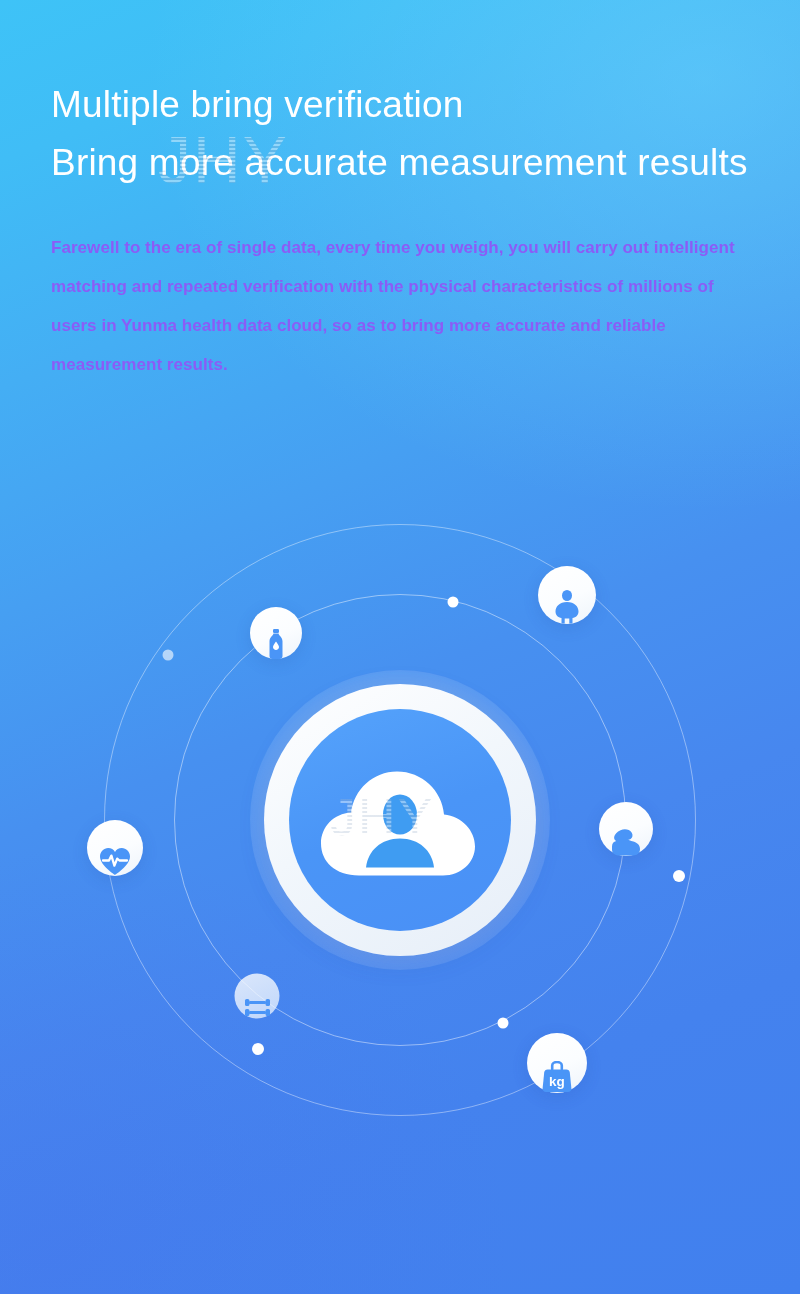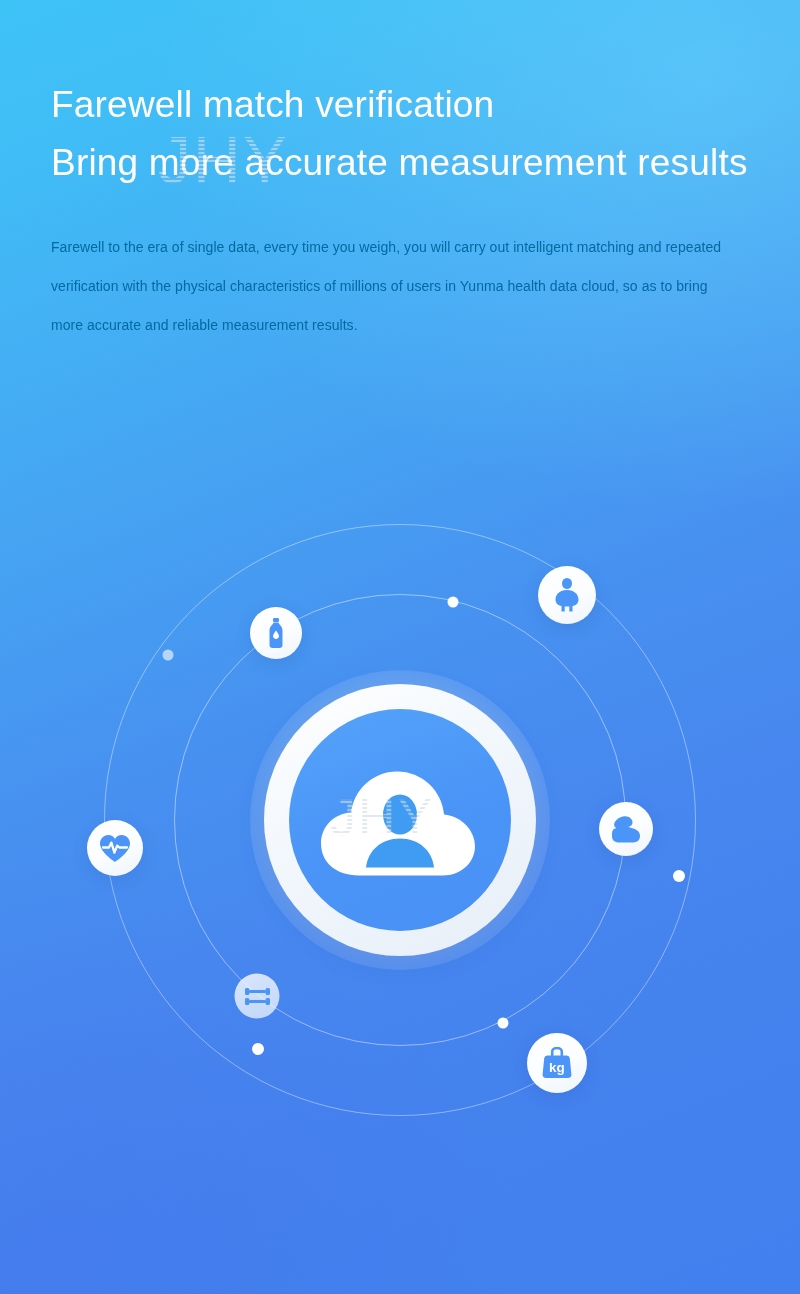--- a/index.html
+++ b/index.html
@@ -46,23 +46,23 @@
   .headline {
     color:#ffffff;
     font-size:37px;
     font-weight:400;
     line-height:58px;
     letter-spacing:0.2px;
     white-space:nowrap;
   }
   .paragraph {
     margin-top:36px;
-    color:#0369a1;
-    font-size:14px;
-    font-weight:400;
+    color:#8b5cf6;
+    font-size:17px;
+    font-weight:700;
     line-height:39px;
     width:690px;
     letter-spacing:0.05px;
   }
 
   
   .wm {
     position:absolute;
     font-weight:400;
     color:rgba(255,255,255,0.32);
@@ -144,21 +144,21 @@
     z-index:12;
   }
   .cloud-wrap svg { width:100%; height:100%; display:block; }
 
   
   .node {
     position:absolute;
     border-radius:50%;
     background:linear-gradient(155deg,#ffffff 0%,#fbfdff 55%,#eef4fb 100%);
     display:flex;
-    align-items:center;
+    align-items:flex-end;
     justify-content:center;
     transform:translate(-50%,-50%);
     box-shadow:0 4px 16px rgba(35,75,165,0.16);
     z-index:14;
   }
   .node svg { display:block; }
 
   .node-person { width:58px; height:58px; left:167px; top:-225px; }
   .node-bottle { width:52px; height:52px; left:-124px; top:-187px; }
   .node-heart  { width:56px; height:56px; left:-285px; top:28px; }
@@ -183,21 +183,21 @@
   .dot-c { width:11px; height:11px; left:-232px; top:-165px; opacity:0.60; }
   .dot-d { width:12px; height:12px; left:-142px; top:229px;  }
   .dot-e { width:11px; height:11px; left:103px;  top:203px;  }
 </style>
 </head>
 <body>
 
 <div class="bg-sheen"></div>
 
 <div class="copy">
-  <div class="headline">Farewell match verification</div>
+  <div class="headline">Multiple bring verification</div>
   <div class="headline">Bring more accurate measurement results</div>
   <div class="paragraph">Farewell to the era of single data, every time you weigh, you will carry out intelligent matching and repeated verification with the physical characteristics of millions of users in Yunma health data cloud, so as to bring more accurate and reliable measurement results.</div>
 </div>
 
 <div class="wm wm-top">JHY</div>
 
 <div class="orbit-stage">
   <div class="stage-inner">
 
     <div class="ring ring-outer"></div>

